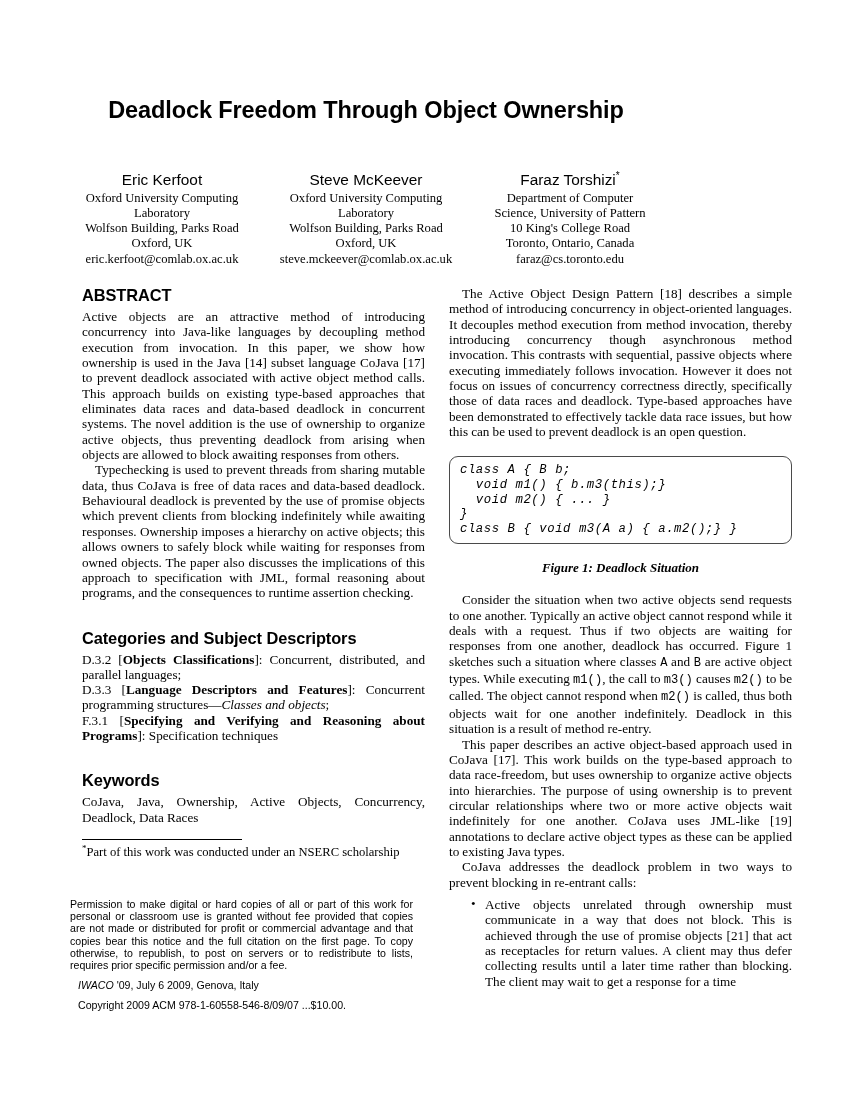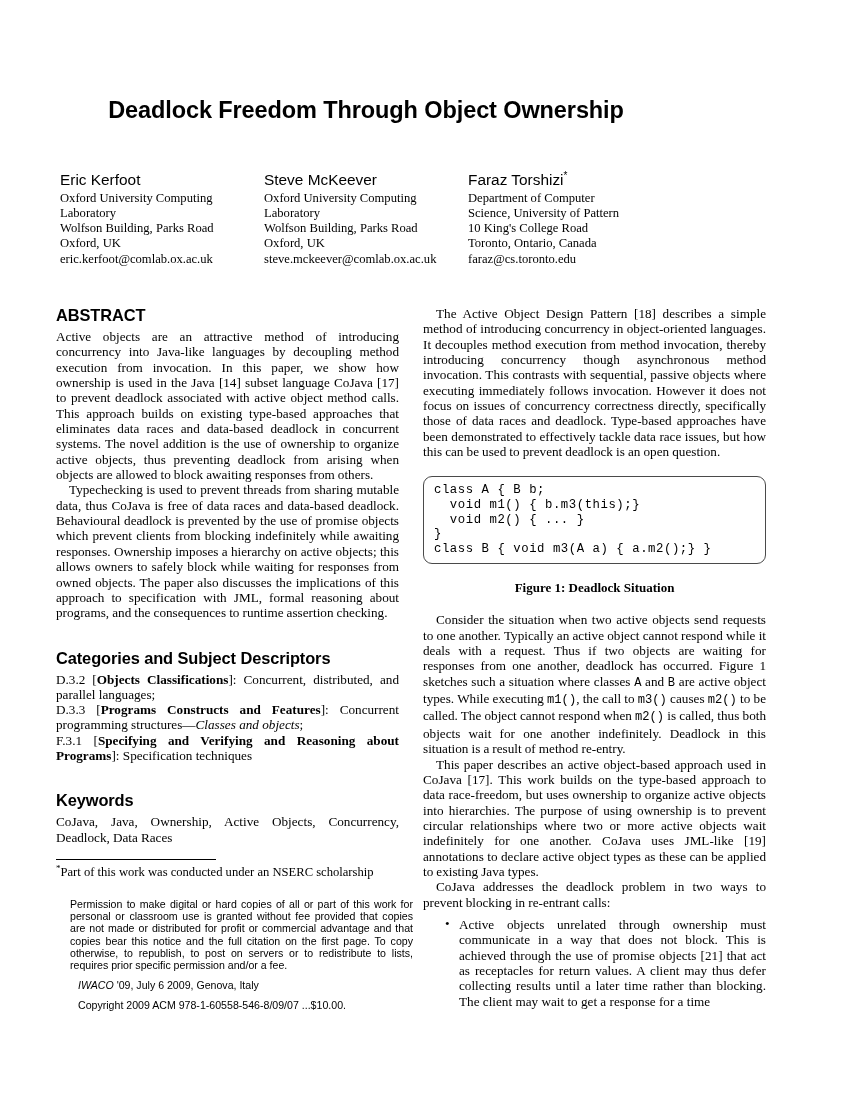--- a/index.html
+++ b/index.html
@@ -37,21 +37,21 @@
 
   
   .authors {
     display: flex;
     justify-content: center;
     margin-top: 47px;
     padding: 0 60px;
   }
   .author {
     width: 236px;
-    text-align: left;
+    text-align: center;
   }
   .author-name {
     font-family: "Liberation Sans", sans-serif;
     font-size: 15.4px;
     line-height: 1.18;
     position: relative;
     display: inline-block;
   }
   .author-name .sup {
     font-size: 10px;
@@ -61,26 +61,25 @@
   .author-affil {
     font-size: 12.6px;
     line-height: 15.1px;
     margin-top: 2px;
   }
   .author-affil div { white-space: nowrap; }
 
   
   .columns {
     position: absolute;
-    left: 56px;
+    left: 82px;
     top: 286px;
     width: 710px;
     display: flex;
     justify-content: space-between;
-    margin-top: 20px;
   }
   .col {
     width: 343px;
   }
 
   h2.sec {
     font-family: "Liberation Sans", sans-serif;
     font-weight: bold;
     font-size: 16.4px;
     margin: 0 0 4px 0;
@@ -154,20 +153,21 @@
     font-size: 10.6px;
     line-height: 12.2px;
     text-align: justify;
   }
   .copyright .tight { text-align: justify; margin: 0; }
   .copyright .nl { text-align: left; margin: 8px; }
 
   
   .figure {
     margin-top: 17px;
+    font-style: italic;
   }
   .codebox {
     border: 1px solid #4a4a4a;
     border-radius: 9px;
     padding: 6px 10px 7px 10px;
     box-sizing: border-box;
     width: 343px;
   }
   pre.code {
     font-family: "Liberation Mono", monospace;
@@ -253,21 +253,21 @@
   <div class="columns">
 
     <div class="col">
 
       <h2 class="sec">ABSTRACT</h2>
       <p class="body">Active objects are an attractive method of introducing concurrency into Java-like languages by decoupling method execution from invocation. In this paper, we show how ownership is used in the Java [14] subset language CoJava [17] to prevent deadlock associated with active object method calls. This approach builds on existing type-based approaches that eliminates data races and data-based deadlock in concurrent systems. The novel addition is the use of ownership to organize active objects, thus preventing deadlock from arising when objects are allowed to block awaiting responses from others.</p>
       <p class="body indent">Typechecking is used to prevent threads from sharing mutable data, thus CoJava is free of data races and data-based deadlock. Behavioural deadlock is prevented by the use of promise objects which prevent clients from blocking indefinitely while awaiting responses. Ownership imposes a hierarchy on active objects; this allows owners to safely block while waiting for responses from owned objects. The paper also discusses the implications of this approach to specification with JML, formal reasoning about programs, and the consequences to runtime assertion checking.</p>
 
       <h2 class="sec spaced">Categories and Subject Descriptors</h2>
       <p class="cats"><span>D.3.2</span> [<span class="bf">Objects Classifications</span>]<span>: Concurrent, distributed, and parallel languages;</span></p>
-      <p class="cats"><span>D.3.3</span> [<span class="bf">Programs Constructs and Features</span>]<span>: Concurrent programming structures—</span><span class="it">Classes and objects</span><span>;</span></p>
+      <p class="cats"><span>D.3.3</span> [<span class="bf">Language Descriptors and Features</span>]<span>: Concurrent programming structures—</span><span class="it">Classes and objects</span><span>;</span></p>
       <p class="cats"><span>F.3.1</span> [<span class="bf">Specifying and Verifying and Reasoning about Programs</span>]<span>: Specification techniques</span></p>
 
       <h2 class="sec spaced">Keywords</h2>
       <p class="body">CoJava, Java, Ownership, Active Objects, Concurrency, Deadlock, Data Races</p>
 
       <div class="fn-rule"></div>
       <p class="footnote"><span class="sup">*</span><span>Part of this work was conducted under an NSERC scholarship</span></p>
 
     </div>
 

